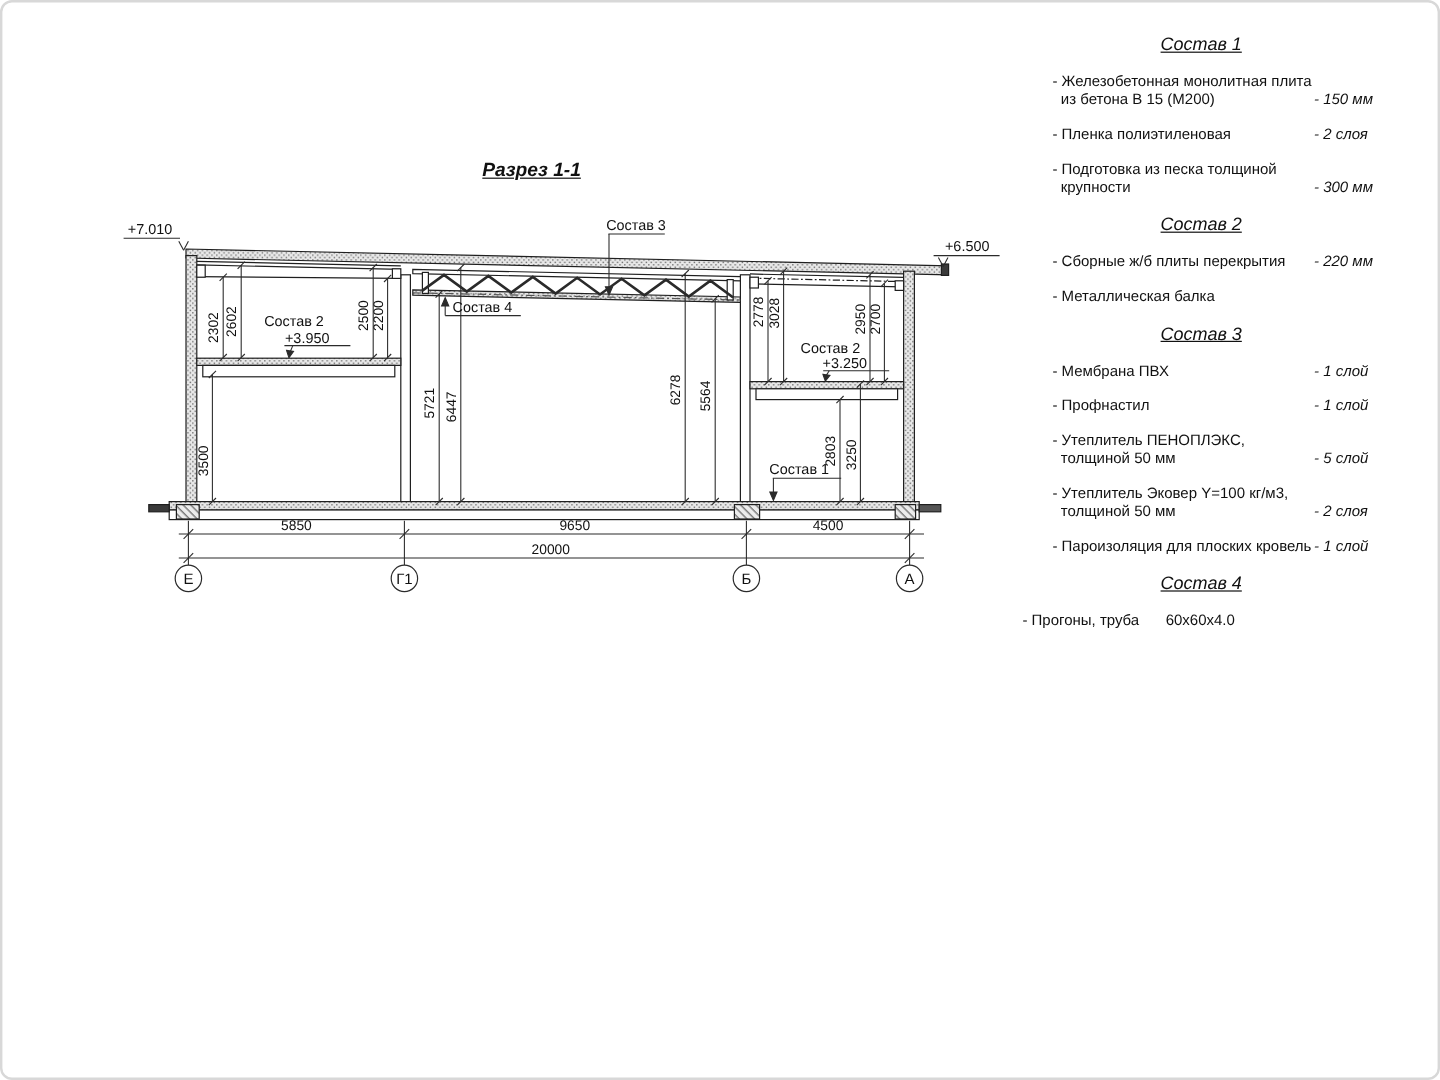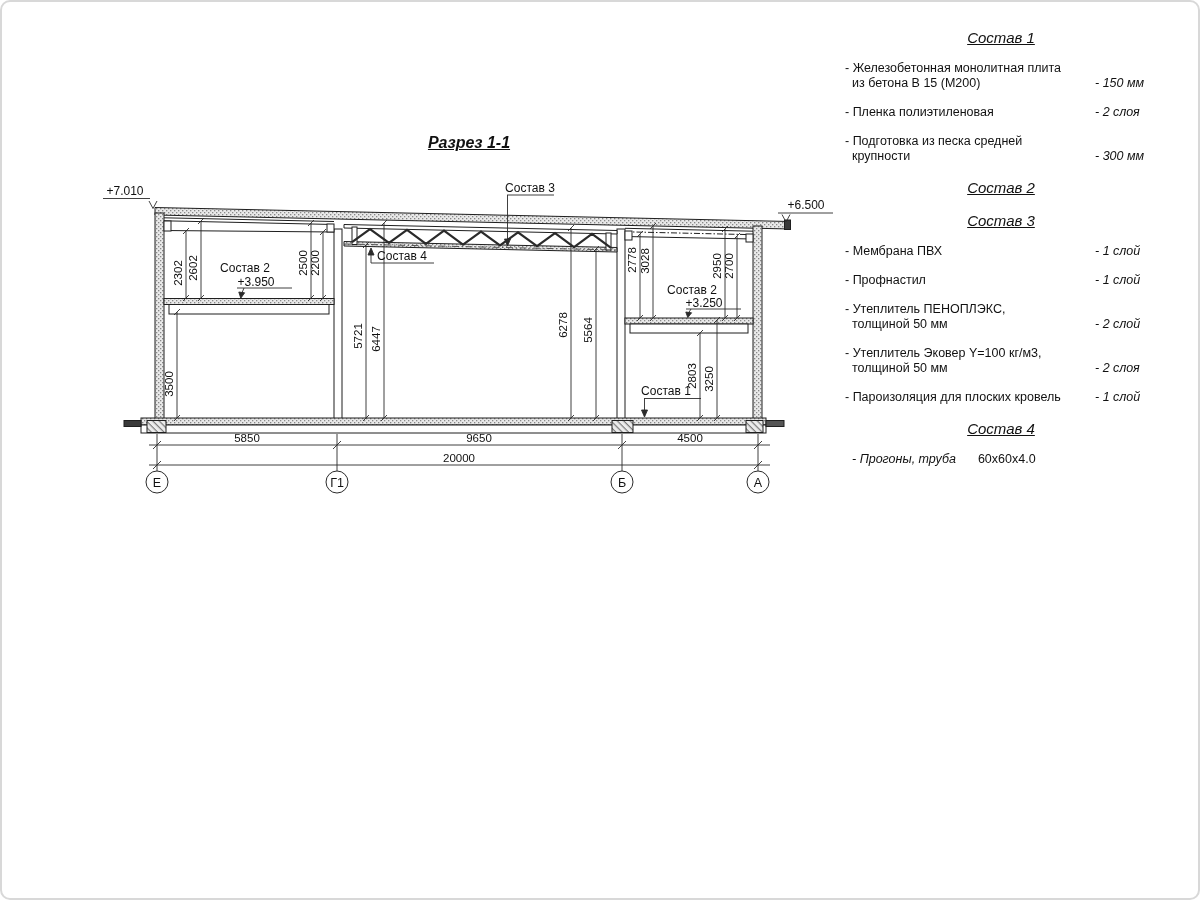--- a/index.html
+++ b/index.html
@@ -1,30 +1,30 @@
 <!DOCTYPE html>
 <html><head>
 <meta charset="utf-8">
 <style>
   html,body{margin:0;padding:0;background:#fff;}
   #page{position:relative;width:1200px;height:900px;background:#fff;overflow:hidden;
         font-family:"Liberation Sans",sans-serif;color:#1a1a1a;}
   #frame{position:absolute;inset:0;border:2px solid #d8d8d8;border-radius:10px;pointer-events:none;}
-  #drawing-title{position:absolute;left:406px;top:134px;width:126px;text-align:center;
+  #drawing-title{position:absolute;left:380px;top:134px;width:126px;text-align:center;
         font:italic bold 16px "Liberation Sans",sans-serif;text-decoration:underline;color:#111;}
   #section-svg{position:absolute;left:85px;top:128px;}
   
   .legend{position:absolute;left:845px;top:14px;width:312px;font-size:12.5px;line-height:15px;color:#111;}
   .lg-title{text-align:center;font-style:italic;font-size:15px;line-height:18px;
         text-decoration:underline;margin:15px 0 3px;}
   .lg-item{display:flex;align-items:flex-end;margin-top:14px;}
-  .lg-name{flex:1;}
+  .lg-name{flex:1;margin-left:32px;}
   .lg-name .l2{padding-left:7px;}
   .lg-val{width:62px;font-style:italic;}
-  .s4-name{display:inline-block;min-width:84px;padding-left:7px;margin-right:22px;font-style:italic;}
+  .s4-name{display:inline-block;min-width:84px;padding-left:7px;margin-right:22px;}
   svg text{font-family:"Liberation Sans",sans-serif;fill:#111;}
   .dim{font-size:11.5px;}
   .lbl{font-size:12px;}
   .axl{font-size:12.5px;}
 </style>
 </head>
 <body>
 
 <div id="page">
   <div id="frame"></div>
@@ -288,47 +288,59 @@
       <div class="lg-val">- 150 мм</div>
     </div>
     <div class="lg-item">
       <div class="lg-name">
           <div class="l1">- Пленка полиэтиленовая</div>
         </div>
       <div class="lg-val">-  2 слоя</div>
     </div>
     <div class="lg-item">
       <div class="lg-name">
-          <div class="l1">- Подготовка из песка средней</div>
+          <div class="l1">- Подготовка из песка толщиной</div>
           <div class="l2">крупности</div>
         </div>
       <div class="lg-val">- 300 мм</div>
     </div>
 
     <div class="lg-title">Состав 2</div>
+    <div class="lg-item">
+      <div class="lg-name">
+          <div class="l1">- Сборные ж/б плиты перекрытия</div>
+        </div>
+      <div class="lg-val">- 220 мм</div>
+    </div>
+    <div class="lg-item">
+      <div class="lg-name">
+          <div class="l1">- Металлическая балка</div>
+        </div>
+      <div class="lg-val"></div>
+    </div>
 
     <div class="lg-title">Состав 3</div>
     <div class="lg-item">
       <div class="lg-name">
           <div class="l1">- Мембрана ПВХ</div>
         </div>
       <div class="lg-val">- 1 слой</div>
     </div>
     <div class="lg-item">
       <div class="lg-name">
           <div class="l1">- Профнастил</div>
         </div>
       <div class="lg-val">- 1 слой</div>
     </div>
     <div class="lg-item">
       <div class="lg-name">
           <div class="l1">- Утеплитель ПЕНОПЛЭКС,</div>
           <div class="l2">толщиной 50 мм</div>
         </div>
-      <div class="lg-val">- 2 слой</div>
+      <div class="lg-val">- 5 слой</div>
     </div>
     <div class="lg-item">
       <div class="lg-name">
           <div class="l1">- Утеплитель Эковер Y=100 кг/м3,</div>
           <div class="l2">толщиной 50 мм</div>
         </div>
       <div class="lg-val">- 2 слоя</div>
     </div>
     <div class="lg-item">
       <div class="lg-name">

